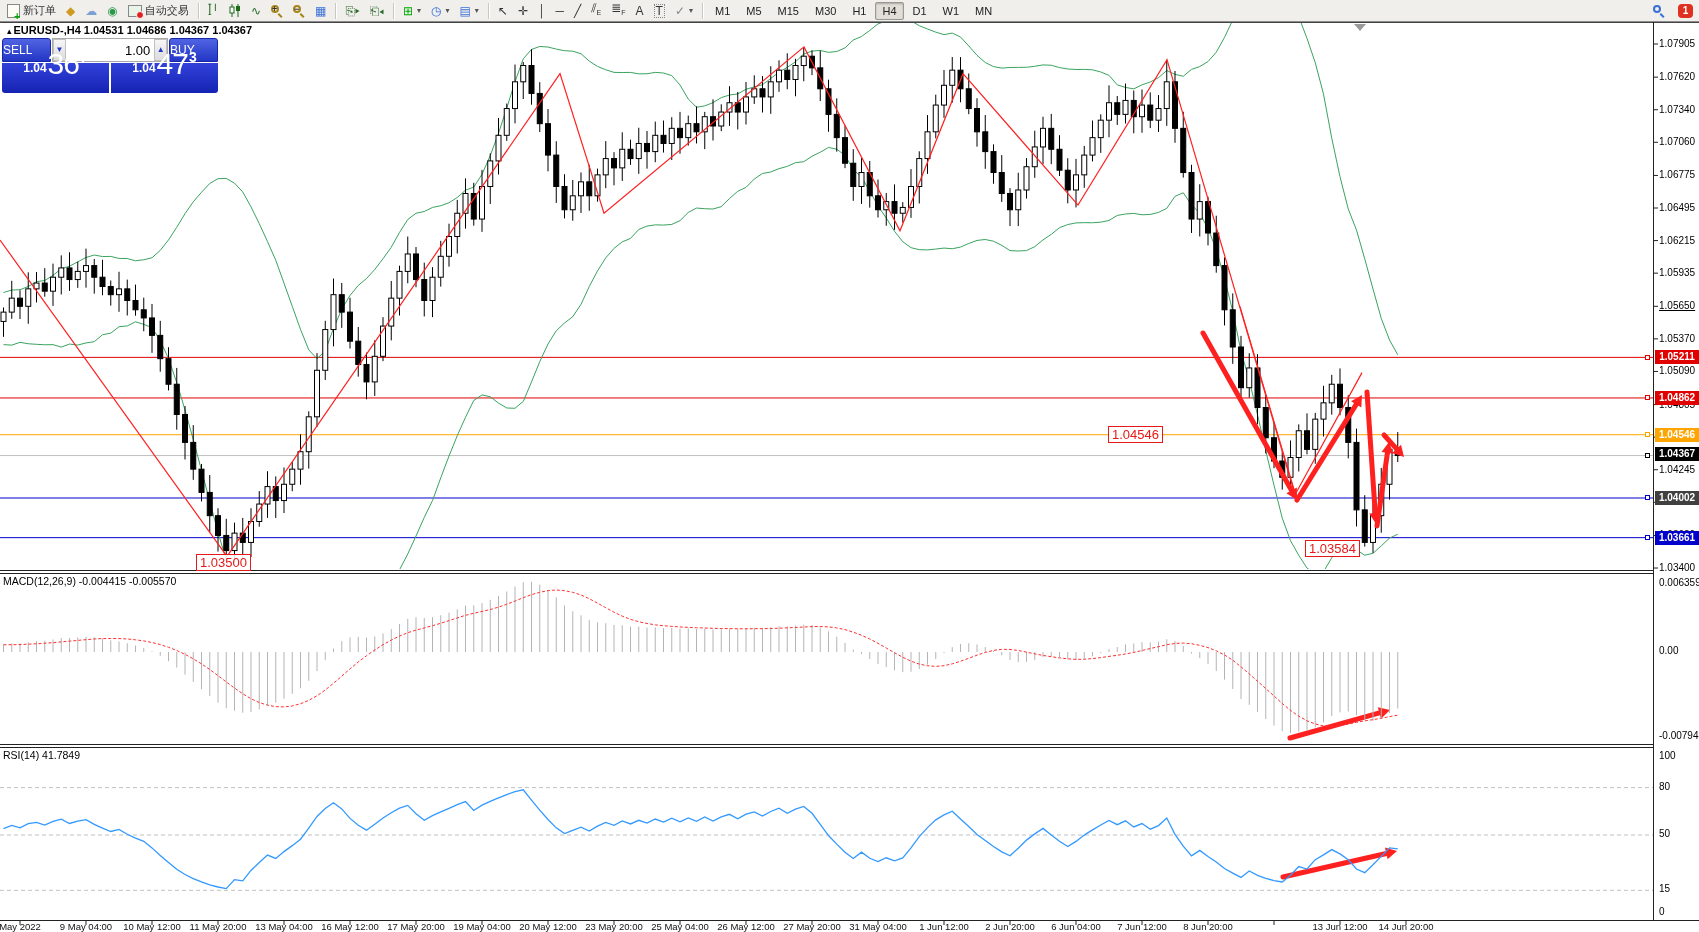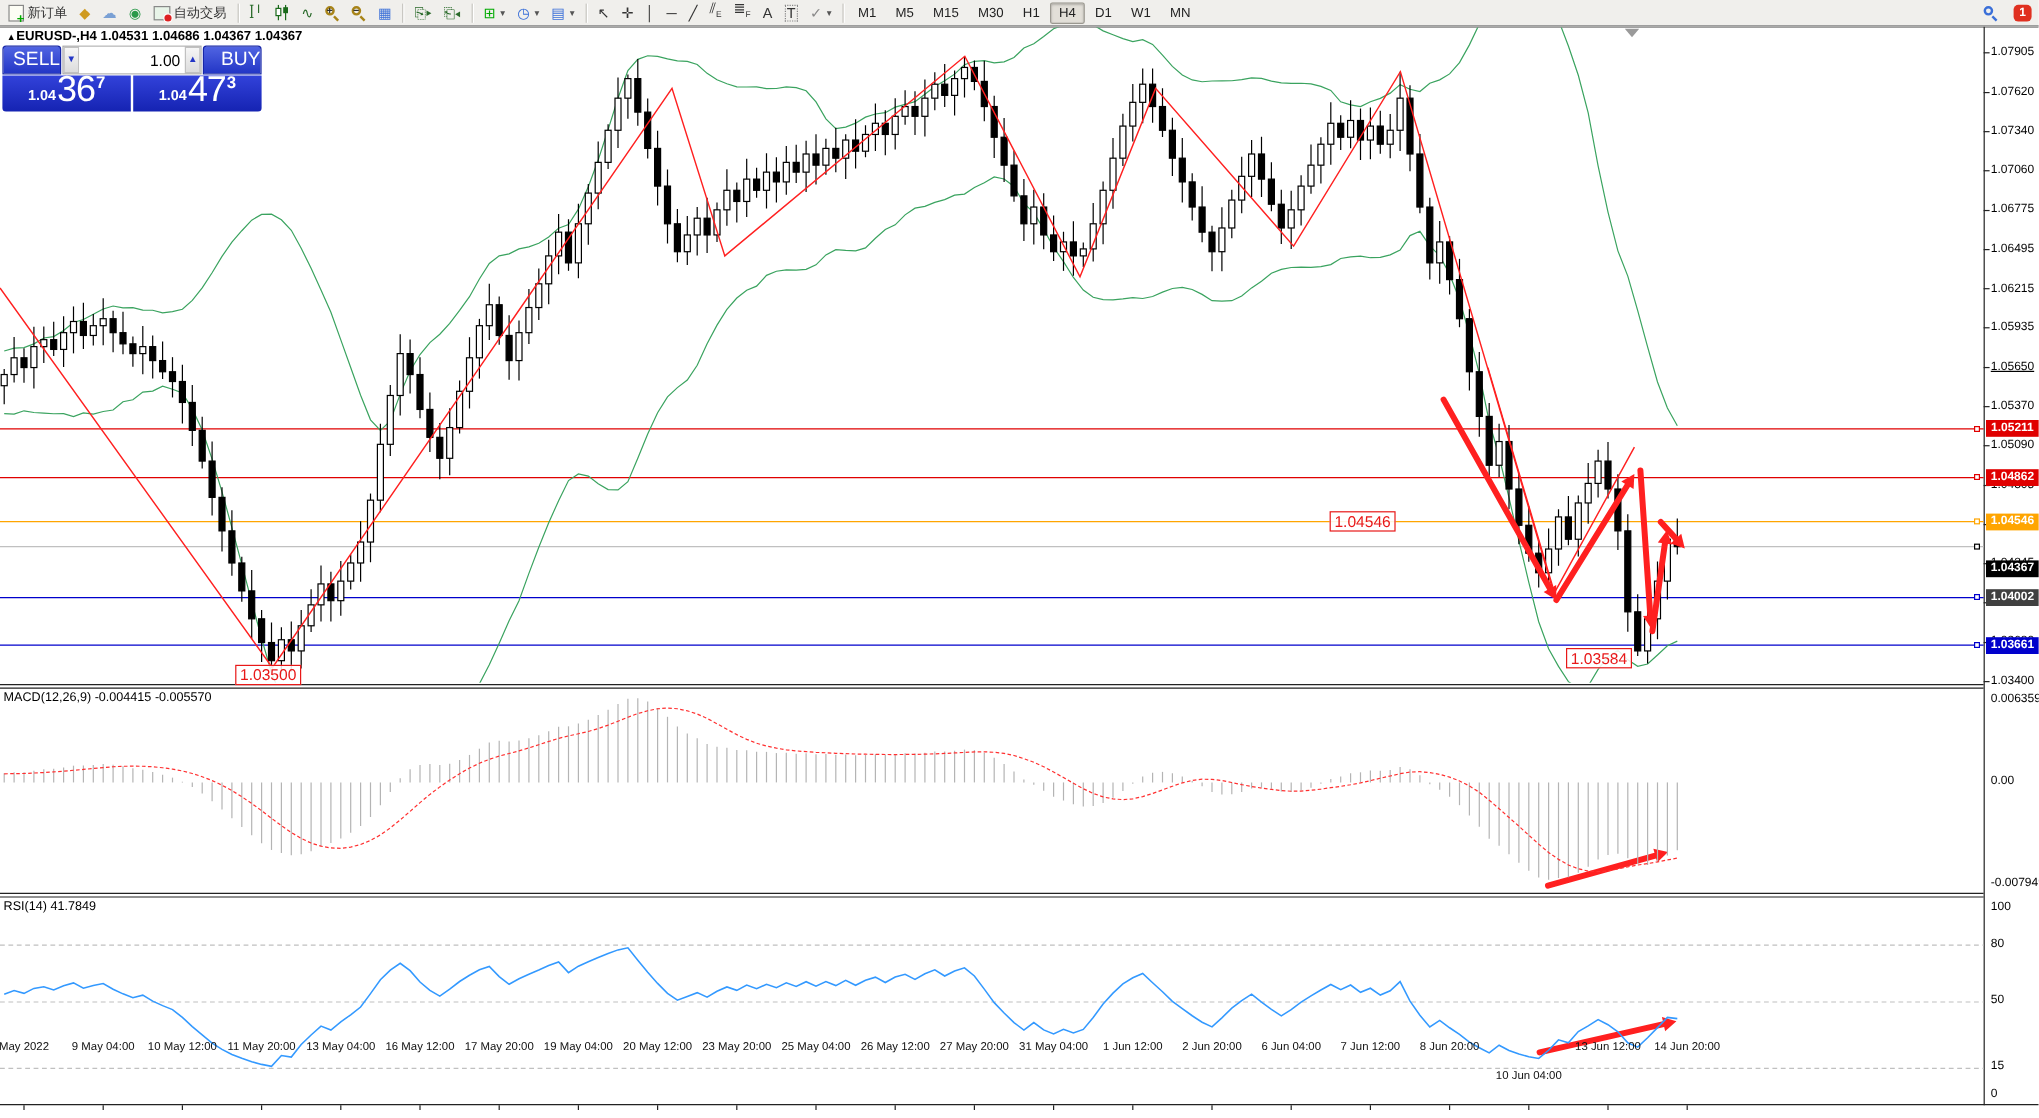--- a/index.html
+++ b/index.html
@@ -37,44 +37,44 @@
   
   #symbol-title { position:absolute; left:7px; top:24px; font-size:11px; font-weight:bold;
     color:#000; z-index:4; }
   #symbol-title .mini { font-weight:normal; font-size:9px; margin-right:2px; }
 
   
   #trade-panel { position:absolute; left:2px; top:38px; width:216px; z-index:4;
     color:#fff; }
   #tp-row1 { display:flex; height:24px; }
   .tp-btn { width:49px; height:24px; background:linear-gradient(#5064e2,#2336c6);
-    border:1px solid #1626a8; color:#fff; font-size:16px; text-align:right; line-height:22px;
+    border:1px solid #1626a8; color:#fff; font-size:12px; text-align:left; line-height:22px;
     border-radius:3px 3px 0 0; }
   #tp-vol { flex:1; display:flex; height:24px; border:1px solid #aaa; background:#fff; margin:0 1px; }
   .tp-spin { width:16px; background:linear-gradient(#f6f6f6,#dcdcdc); border:1px solid #c0c0c0;
     color:#2336c6; font-size:8px; text-align:center; line-height:20px; }
   #tp-vol input { width:100%; border:none; outline:none; text-align:right; font-size:13px;
     padding-right:4px; color:#000; font-family:"Liberation Sans",sans-serif; }
   #tp-row2 { display:flex; height:30px; margin-top:1px; }
   .tp-price { flex:1; background:linear-gradient(#3242da,#1523b2); display:flex;
-    align-items:flex-end; justify-content:center; padding-bottom:5px; }
+    align-items:flex-end; justify-content:center; padding-bottom:16px; }
   .tp-price:first-child { margin-right:2px; border-radius:0 0 0 3px; }
   .tp-price:last-child  { border-radius:0 0 3px 0; }
   .tp-small { font-size:12px; font-weight:bold; margin:0 1px 2px 0; }
   .tp-big   { font-size:30px; line-height:26px; letter-spacing:-1px; }
   .tp-sup   { font-size:14px; font-weight:bold; margin:0 0 12px 1px; }
 
   
   #overlays { position:absolute; inset:0; z-index:3; pointer-events:none; }
   .pane-label { position:absolute; font-size:10.5px; color:#000; }
   .ptick { position:absolute; left:1659px; font-size:10px; color:#000; }
   .badge { position:absolute; left:1655px; width:44px; height:14px; font-size:10px; font-weight:bold;
     color:#fff; text-align:center; line-height:14px; }
   .lvl-sq { position:absolute; width:5px; height:5px; background:#fff; }
-  .tlabel { position:absolute; top:867px; font-size:9.5px; color:#111; white-space:nowrap;
+  .tlabel { position:absolute; top:921px; font-size:9.5px; color:#111; white-space:nowrap;
     transform:translateX(-50%); }
   .anno-box { position:absolute; border:1px solid #e81818; color:#e81818; background:rgba(255,255,255,.88);
     font-size:13px; padding:0 3px; line-height:15px; }
   svg#chart-svg { position:absolute; left:0; top:0; z-index:1; }
 </style>
 </head>
 <body>
 
 <div id="stage">
 
@@ -862,21 +862,21 @@
       <div class="ptick" style="top: 463.731px;">1.04245</div>
       <div class="ptick" style="top: 496.301px;">1.03965</div>
       <div class="ptick" style="top: 529.452px;">1.03680</div>
       <div class="ptick" style="top: 562.022px;">1.03400</div>
       <div class="badge" style="top: 350.366px; background: rgb(224, 0, 0);">1.05211</div>
       <div class="lvl-sq" style="left: 1645px; top: 354.866px; border: 1px solid rgb(224, 0, 0);"></div>
       <div class="badge" style="top: 390.962px; background: rgb(224, 0, 0);">1.04862</div>
       <div class="lvl-sq" style="left: 1645px; top: 395.462px; border: 1px solid rgb(224, 0, 0);"></div>
       <div class="badge" style="top: 427.719px; background: rgb(255, 165, 0);">1.04546</div>
       <div class="lvl-sq" style="left: 1645px; top: 432.219px; border: 1px solid rgb(255, 165, 0);"></div>
-      <div class="badge" style="top: 467px; background: rgb(0, 0, 0);">1.04367</div>
+      <div class="badge" style="top: 447px; background: rgb(0, 0, 0);">1.04367</div>
       <div class="lvl-sq" style="left: 1645px; top: 453.04px; border: 1px solid rgb(0, 0, 0);"></div>
       <div class="badge" style="top: 490.997px; background: #404040;">1.04002</div>
       <div class="lvl-sq" style="left: 1645px; top: 495.497px; border: 1px solid rgb(0, 0, 204);"></div>
       <div class="badge" style="top: 530.662px; background: rgb(0, 0, 204);">1.03661</div>
       <div class="lvl-sq" style="left: 1645px; top: 535.162px; border: 1px solid rgb(0, 0, 204);"></div>
       <div class="tlabel" style="left: 20px;">May 2022</div>
       <div class="tlabel" style="left: 86px;">9 May 04:00</div>
       <div class="tlabel" style="left: 152px;">10 May 12:00</div>
       <div class="tlabel" style="left: 218px;">11 May 20:00</div>
       <div class="tlabel" style="left: 284px;">13 May 04:00</div>

